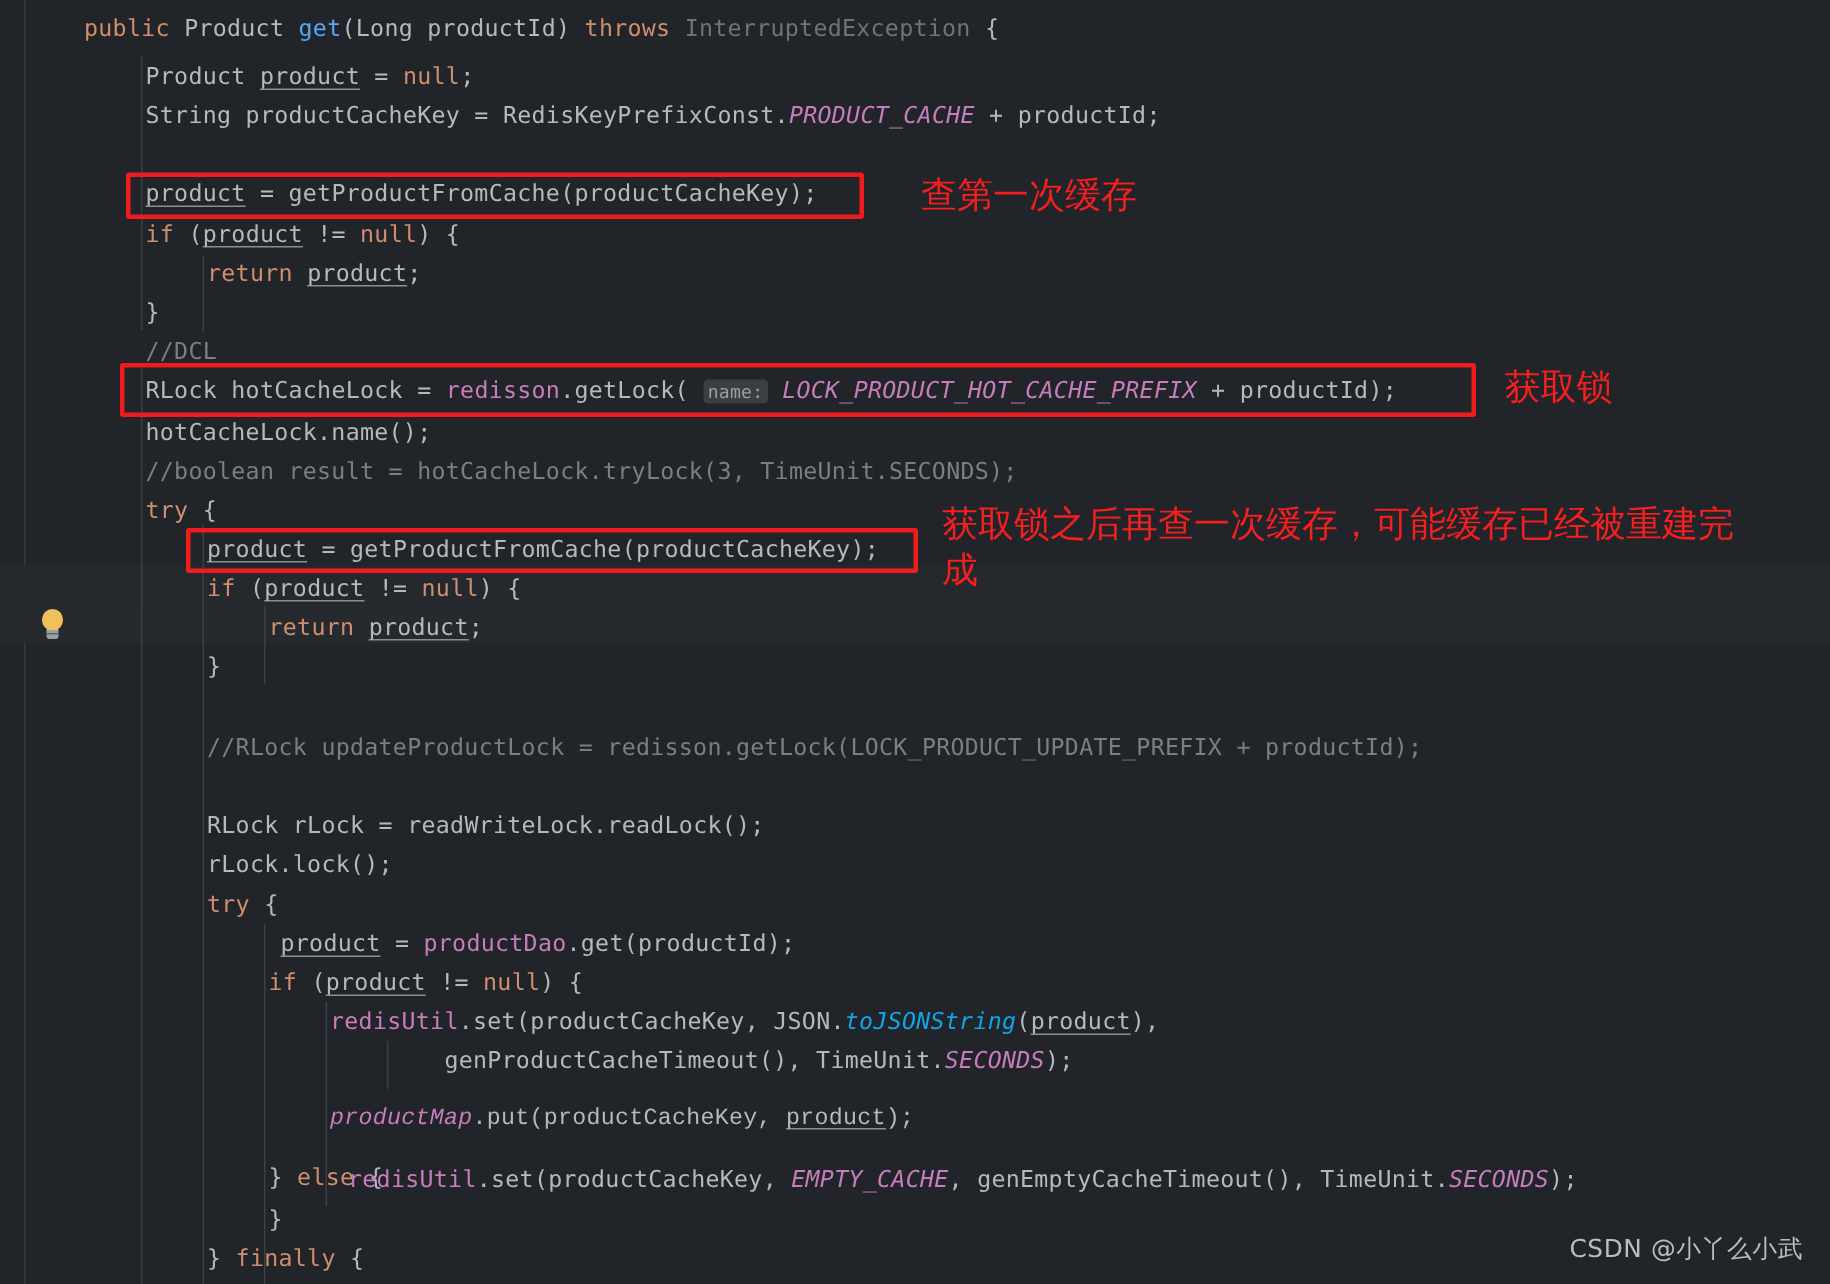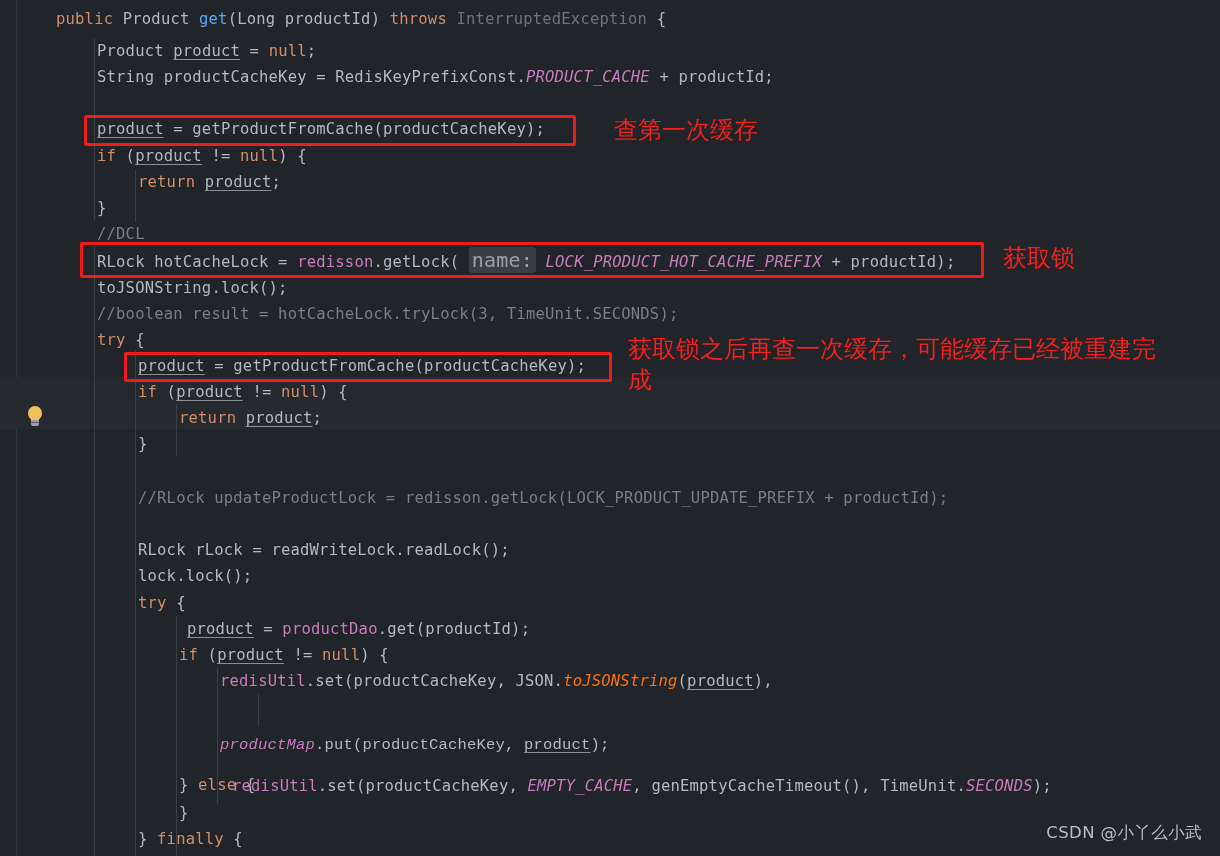--- a/index.html
+++ b/index.html
@@ -105,30 +105,30 @@
     letter-spacing: 0.2px;
     color: #b4b9c0;
   }
 
   
   .kw   { color: #cf8e6d; }          
   .typ  { color: #b4b9c0; }          
   .mtd  { color: #56a8f5; }          
   .fld  { color: #c77dbb; }          
   .stat { color: #c77dbb; font-style: italic; }   
-  .statm{ color: #f97316; font-style: italic; }   
+  .statm{ color: #0ea5e9; font-style: italic; }   
   .cmt  { color: #7a7e85; }          
   .dim  { color: #6f737a; }          
   .undl { text-decoration: underline; text-decoration-color: #8a8f96; text-underline-offset: 3px; }
   .hint {
     background: #3c3f41;
     color: #9a9ea6;
     border-radius: 3px;
     padding: 1px 3px;
-    font-size: 20px;
+    font-size: 12px;
   }
 
   
   .redbox {
     position: absolute;
     border: 3px solid #f01b1b;
     border-radius: 2px;
     box-sizing: border-box;
     pointer-events: none;
   }
@@ -192,49 +192,50 @@
     <div class="line" style="top:143px; left:97px;"><span class="kw">if</span> (<span class="undl">product</span> != <span class="kw">null</span>) {</div>
 
     <div class="line" style="top:169px; left:138px;"><span class="kw">return</span> <span class="undl">product</span>;</div>
 
     <div class="line" style="top:195px; left:97px;">}</div>
 
     <div class="line cmt" style="top:221px; left:97px;text-align:center;">//DCL</div>
 
     <div class="line" style="top:247px; left:97px;"><span class="typ">RLock</span> hotCacheLock = <span class="fld">redisson</span>.getLock(&nbsp;<span class="hint">name:</span> <span class="stat">LOCK_PRODUCT_HOT_CACHE_PREFIX</span> + productId);</div>
 
-    <div class="line" style="top:275px; left:97px;">toJSONString.lock();</div>
+    <div class="line" style="top:275px; left:97px;">hotCacheLock.name();</div>
 
     <div class="line cmt" style="top:301px; left:97px;">//boolean result = hotCacheLock.tryLock(3, TimeUnit.SECONDS);</div>
 
     <div class="line" style="top:327px; left:97px;"><span class="kw">try</span> {</div>
 
     <div class="line" style="top:353px; left:138px;"><span class="undl">product</span> = getProductFromCache(productCacheKey);</div>
 
     <div class="line" style="top:379px; left:138px;"><span class="kw">if</span> (<span class="undl">product</span> != <span class="kw">null</span>) {</div>
 
     <div class="line" style="top:405px; left:179px;"><span class="kw">return</span> <span class="undl">product</span>;</div>
 
     <div class="line" style="top:431px; left:138px;">}</div>
 
     <div class="line cmt" style="top:485px; left:138px;">//RLock updateProductLock = redisson.getLock(LOCK_PRODUCT_UPDATE_PREFIX + productId);</div>
 
 
     <div class="line" style="top:537px; left:138px;"><span class="typ">RLock</span> rLock = readWriteLock.readLock();</div>
 
-    <div class="line" style="top:563px; left:138px;">lock.lock();</div>
+    <div class="line" style="top:563px; left:138px;">rLock.lock();</div>
 
     <div class="line" style="top:590px; left:138px;"><span class="kw">try</span> {</div>
 
     <div class="line" style="top:616px; left:187px;"><span class="undl">product</span> = <span class="fld">productDao</span>.get(productId);</div>
 
     <div class="line" style="top:642px; left:179px;"><span class="kw">if</span> (<span class="undl">product</span> != <span class="kw">null</span>) {</div>
 
     <div class="line" style="top:668px; left:220px;"><span class="fld">redisUtil</span>.set(productCacheKey, JSON.<span class="statm">toJSONString</span>(<span class="undl">product</span>),</div>
 
+    <div class="line" style="top:694px; left:220px;">        genProductCacheTimeout(), TimeUnit.<span class="stat">SECONDS</span>);</div>
 
     <div class="line" style="top:732px; left:220px;font-family:Liberation Mono, monospace;"><span class="stat">productMap</span>.put(productCacheKey, <span class="undl">product</span>);</div>
 
     <div class="line" style="top:772px; left:179px;">} <span class="kw">else</span> {</div>
 
     <div class="line" style="top:773px; left:220px;margin-left:12px;"><span class="fld">redisUtil</span>.set(productCacheKey, <span class="stat">EMPTY_CACHE</span>, genEmptyCacheTimeout(), TimeUnit.<span class="stat">SECONDS</span>);</div>
 
     <div class="line" style="top:800px; left:179px;">}</div>
 
     <div class="line" style="top:826px; left:138px;">} <span class="kw">finally</span> {</div>

